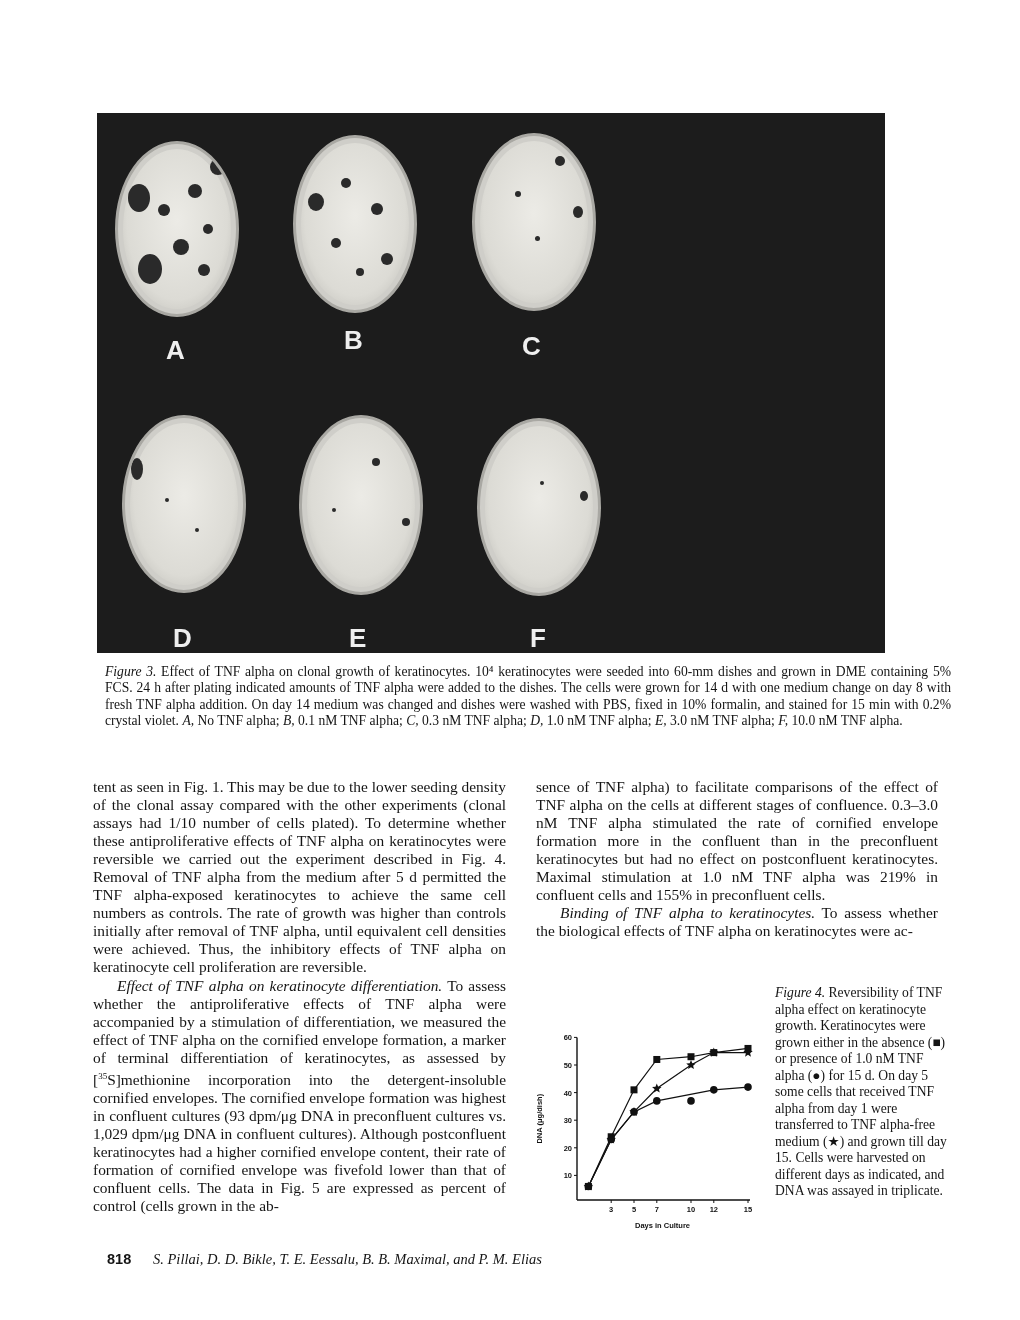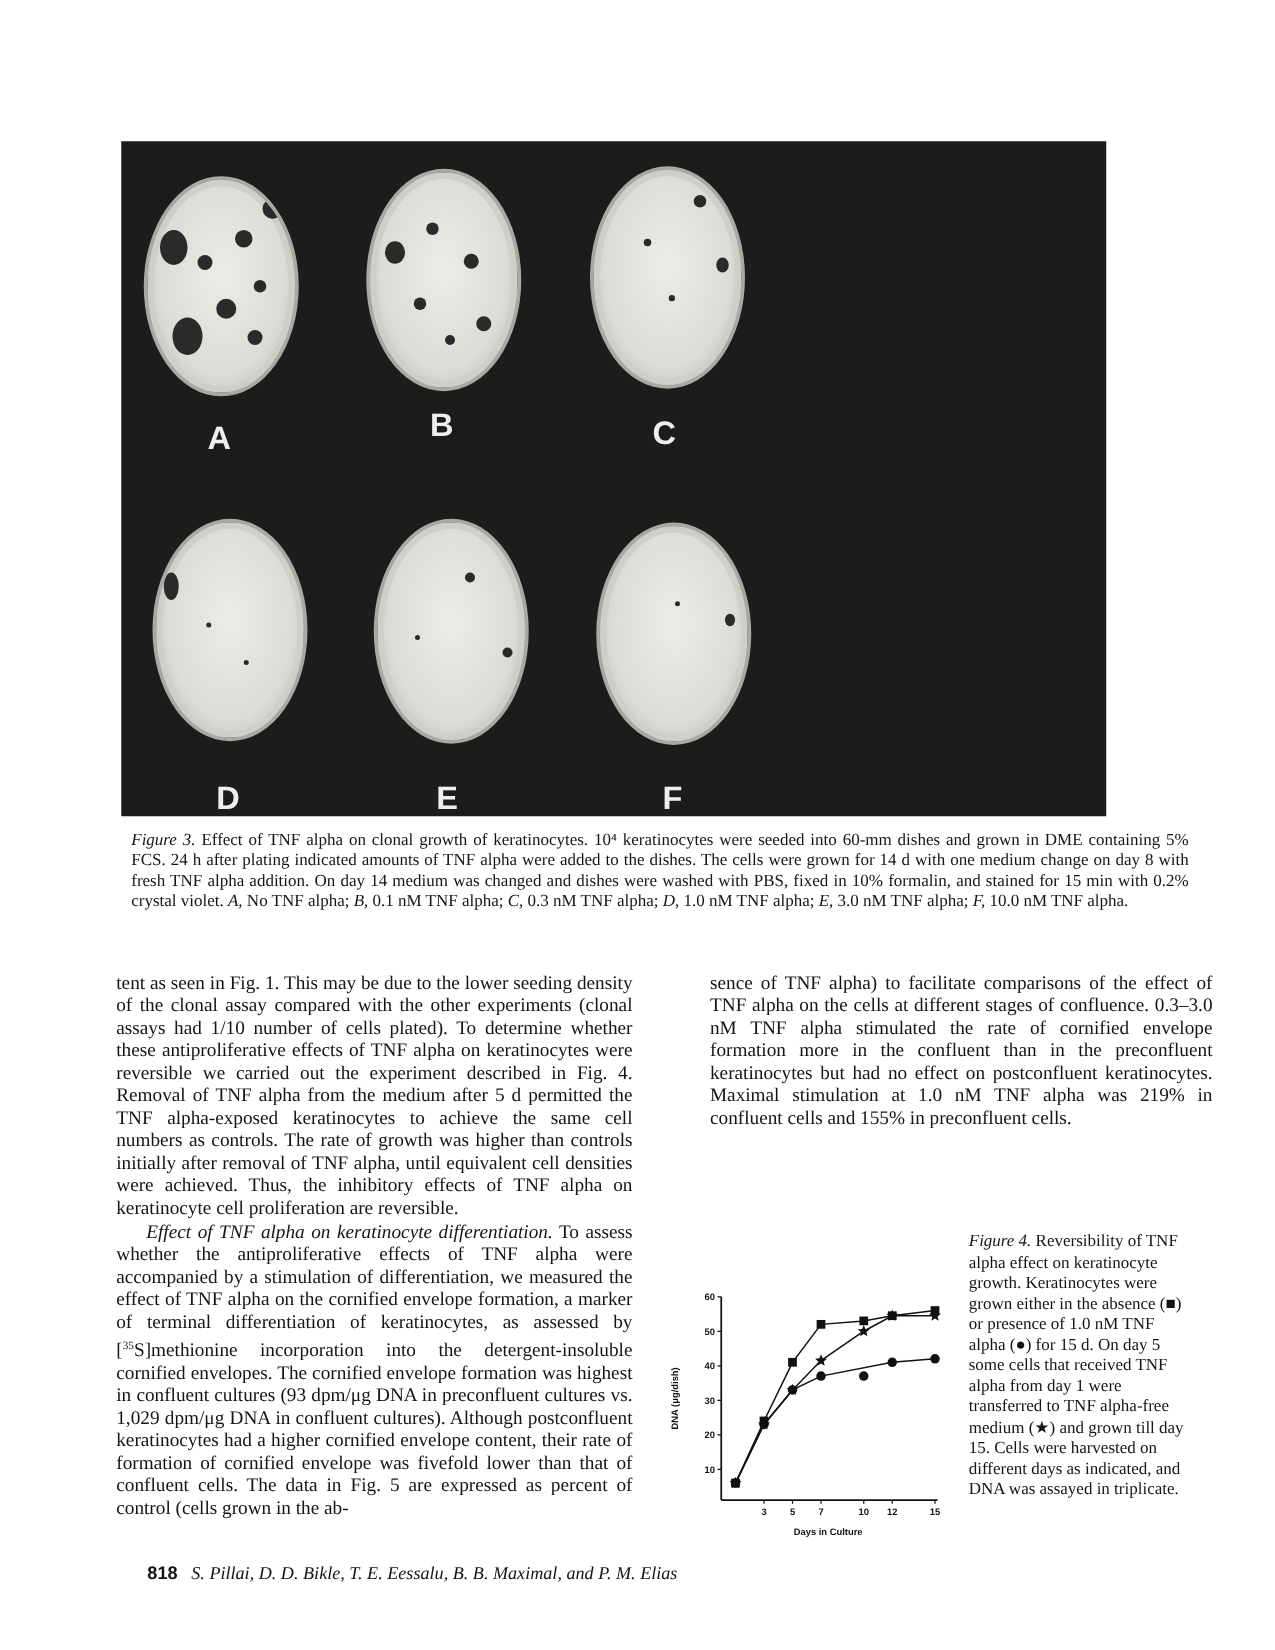--- a/index.html
+++ b/index.html
@@ -17,26 +17,26 @@
                 font-weight: bold; font-size: 26px; }
 
   
   .fig3-caption { position: absolute; left: 105px; top: 664px; width: 846px;
                   font-size: 13.6px; line-height: 16.4px; text-align: justify; }
   .fig3-caption i, .fig4-caption i { font-style: italic; }
   .col { position: absolute; font-size: 15.4px; line-height: 18.05px; text-align: justify; }
   .col p { margin: 0; }
   .col .indent { text-indent: 24px; }
   .col-left { left: 93px; top: 778px; width: 413px; }
-  .col-right { left: 536px; top: 778px; width: 402px; margin-left: 32px; }
+  .col-right { left: 536px; top: 778px; width: 402px; }
   .fig4-caption { position: absolute; left: 775px; top: 985px; width: 175px;
                   font-size: 13.6px; line-height: 16.5px; }
   .footer { position: absolute; left: 107px; top: 1251px; font-size: 14.5px; }
   .footer .page-num { font-family: "Liberation Sans", "DejaVu Sans", sans-serif; font-weight: bold;
-                      display: inline-block; width: 46px; text-align: center; }
+                      display: inline-block; width: 46px; }
   .footer .authors { font-style: italic; }
 
   
   .chart { position: absolute; left: 530px; top: 1025px; width: 235px; height: 210px; }
   .chart svg text { font-family: "Liberation Sans", "DejaVu Sans", sans-serif; font-weight: bold; }
 </style>
 </head>
 <body>
 
 <div class="photo-panel">
@@ -90,20 +90,21 @@
   <i>Figure 3.</i><span> Effect of TNF alpha on clonal growth of keratinocytes. 10⁴ keratinocytes were seeded into 60-mm dishes and grown in DME containing 5% FCS. 24 h after plating indicated amounts of TNF alpha were added to the dishes. The cells were grown for 14 d with one medium change on day 8 with fresh TNF alpha addition. On day 14 medium was changed and dishes were washed with PBS, fixed in 10% formalin, and stained for 15 min with 0.2% crystal violet. </span><i>A,</i><span> No TNF alpha; </span><i>B,</i><span> 0.1 nM TNF alpha; </span><i>C,</i><span> 0.3 nM TNF alpha; </span><i>D,</i><span> 1.0 nM TNF alpha; </span><i>E,</i><span> 3.0 nM TNF alpha; </span><i>F,</i><span> 10.0 nM TNF alpha.</span>
 </div>
 
 <div class="col col-left">
   <p>tent as seen in Fig. 1. This may be due to the lower seeding density of the clonal assay compared with the other experiments (clonal assays had 1/10 number of cells plated). To determine whether these antiproliferative effects of TNF alpha on keratinocytes were reversible we carried out the experiment described in Fig. 4. Removal of TNF alpha from the medium after 5 d permitted the TNF alpha-exposed keratinocytes to achieve the same cell numbers as controls. The rate of growth was higher than controls initially after removal of TNF alpha, until equivalent cell densities were achieved. Thus, the inhibitory effects of TNF alpha on keratinocyte cell proliferation are reversible.</p>
   <p class="indent"><i>Effect of TNF alpha on keratinocyte differentiation.</i><span> To assess whether the antiproliferative effects of TNF alpha were accompanied by a stimulation of differentiation, we measured the effect of TNF alpha on the cornified envelope formation, a marker of terminal differentiation of keratinocytes, as assessed by [</span><sup style="font-size:9px">35</sup><span>S]methionine incorporation into the detergent-insoluble cornified envelopes. The cornified envelope formation was highest in confluent cultures (93 dpm/μg DNA in preconfluent cultures vs. 1,029 dpm/μg DNA in confluent cultures). Although postconfluent keratinocytes had a higher cornified envelope content, their rate of formation of cornified envelope was fivefold lower than that of confluent cells. The data in Fig. 5 are expressed as percent of control (cells grown in the ab-</span></p>
 </div>
 
 <div class="col col-right">
   <p>sence of TNF alpha) to facilitate comparisons of the effect of TNF alpha on the cells at different stages of confluence. 0.3–3.0 nM TNF alpha stimulated the rate of cornified envelope formation more in the confluent than in the preconfluent keratinocytes but had no effect on postconfluent keratinocytes. Maximal stimulation at 1.0 nM TNF alpha was 219% in confluent cells and 155% in preconfluent cells.</p>
+  <p class="indent"><i>Binding of TNF alpha to keratinocytes.</i><span> To assess whether the biological effects of TNF alpha on keratinocytes were ac-</span></p>
 </div>
 
 <div class="chart">
   <svg id="chart-svg" width="235" height="210" viewBox="0 0 235 210">
       <line x1="47" y1="12.400000000000006" x2="47" y2="175" stroke="#111" stroke-width="1.4"></line>
       <line x1="47" y1="175" x2="220" y2="175" stroke="#111" stroke-width="1.4"></line>
       <line x1="44" y1="150.4" x2="47" y2="150.4" stroke="#111" stroke-width="1"></line>
       <text x="42" y="153.4" font-size="7.5" text-anchor="end" fill="#111">10</text>
       <line x1="44" y1="122.80000000000001" x2="47" y2="122.80000000000001" stroke="#111" stroke-width="1"></line>
       <text x="42" y="125.80000000000001" font-size="7.5" text-anchor="end" fill="#111">20</text>

